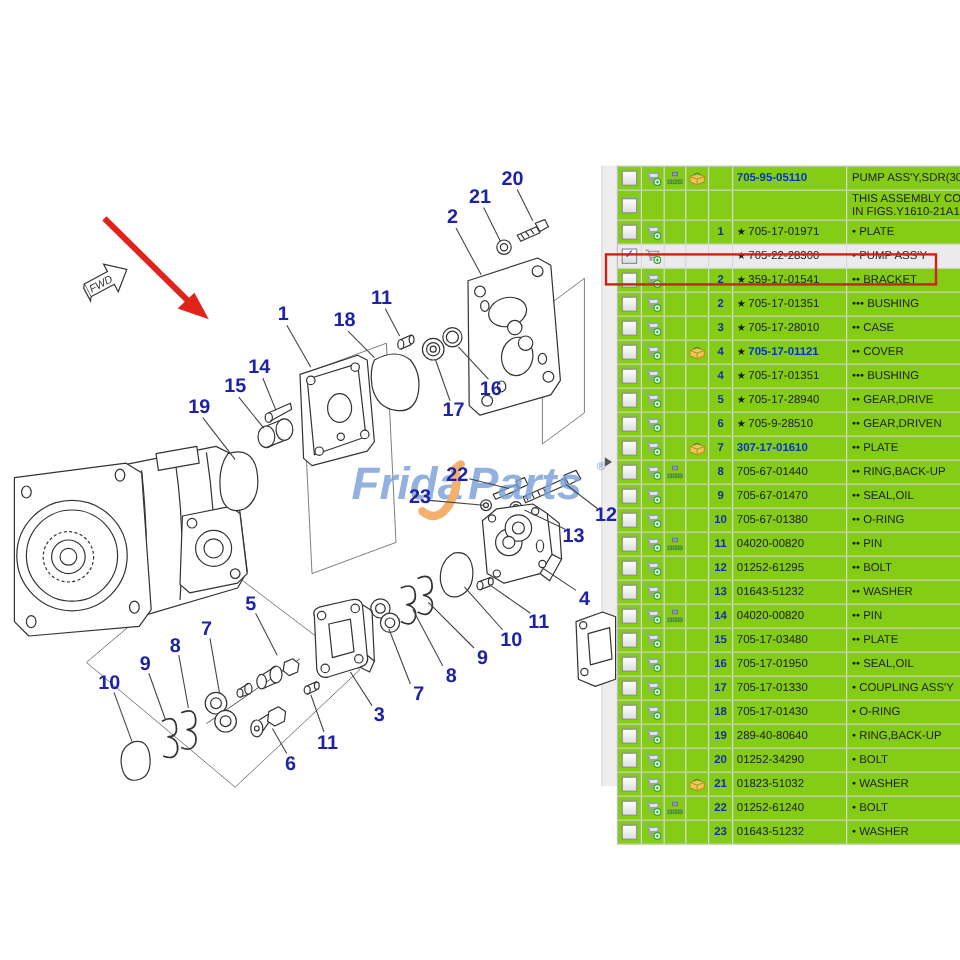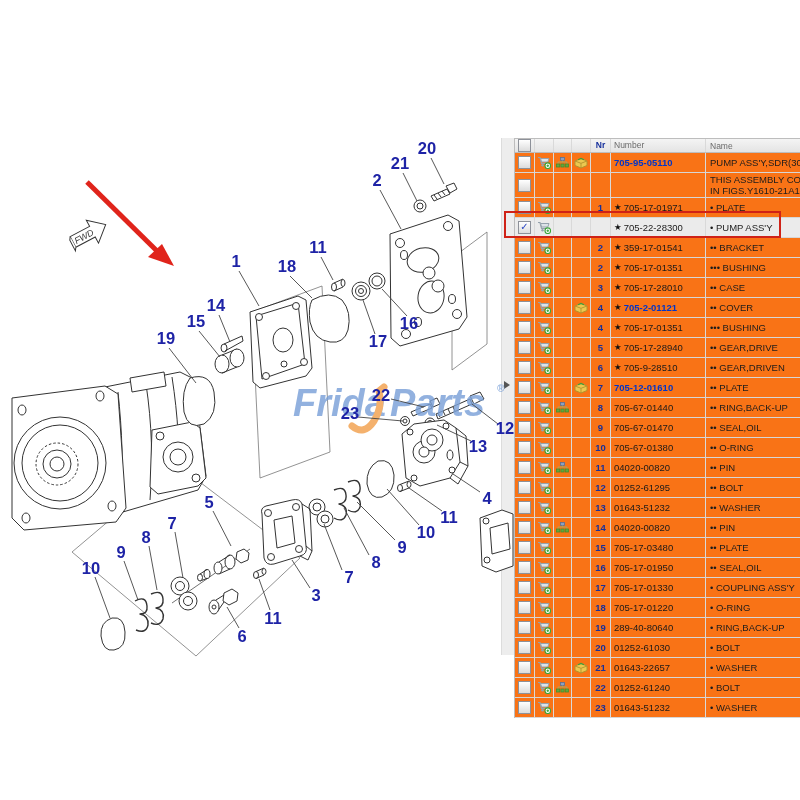--- a/index.html
+++ b/index.html
@@ -8,21 +8,21 @@
   
   #diagram{position:absolute;left:0;top:0;z-index:2;}
   
   .splitter{position:absolute;left:501px;top:138px;width:13px;height:517px;background:#ededed;
             border-left:1px solid #dcdcdc;z-index:1;}
   .splitter .handle{position:absolute;left:2px;top:243px;width:0;height:0;
             border-top:4px solid transparent;border-bottom:4px solid transparent;border-left:6px solid #555;}
   
   .table-panel{position:absolute;left:514px;top:138px;width:286px;z-index:3;background:#fff;
                border-top:1px solid #bdbdbd;border-left:1px solid #bdbdbd;font-size:9.5px;color:#1c1c1c;}
-  .tr{display:flex;height:19px;line-height:19px;border-bottom:1px solid #d6d6d6;background:#f97316;}
+  .tr{display:flex;height:19px;line-height:19px;border-bottom:1px solid #d6d6d6;background:#84cc16;}
   .tr.head{height:13px;line-height:15px;background:linear-gradient(#f4f4f4,#e4e4e4);
            color:#6a6a6a;font-size:8.5px;overflow:hidden;border-bottom:1px solid #bdbdbd;}
   .tr.note-row{height:24px;line-height:11px;}
   .tr.selected{background:#ebebeb;}
   .td{flex:0 0 auto;border-right:1px solid #d9d9d9;overflow:hidden;white-space:nowrap;
       display:flex;align-items:center;}
   .c-check{width:19px;justify-content:center;}
   .c-cart{width:18px;justify-content:center;}
   .c-tree{width:17px;justify-content:center;}
   .c-folder{width:18px;justify-content:center;}
@@ -312,31 +312,20 @@
         <line x1="270" y1="610" x2="259" y2="579" stroke="#444" stroke-width="0.9"></line>
         <text x="273" y="624" text-anchor="middle" font-size="16.5" font-weight="bold" fill="#1e23a6">11</text>
       </g>
   </svg>
 
   <div class="splitter">
     <div class="handle"></div>
   </div>
 
   <div class="table-panel">
-    <div class="tr head">
-      <div class="td c-check">
-          <span class="cb"></span>
-        </div>
-      <div class="td c-cart"></div>
-      <div class="td c-tree"></div>
-      <div class="td c-folder"></div>
-      <div class="td c-nr">Nr</div>
-      <div class="td c-num">Number</div>
-      <div class="td c-name">Name</div>
-    </div>
     <div id="tbody">
         <div class="tr">
     <div class="td c-check">
             <span class="cb"></span>
           </div>
     <div class="td c-cart">
       <span class="ic ic-cart">
         <svg width="14" height="13" viewBox="0 0 14 13">
           <path d="M1,1.5 H3 L4.5,7.5 H10.5" stroke="#95a2ad" fill="none" stroke-width="1.2"></path>
           <path d="M3.5,2.5 H12 L10.8,6 H4.6 Z" fill="#dde3e8" stroke="#95a2ad" stroke-width="1"></path>
@@ -665,21 +654,21 @@
         <svg width="14" height="12" viewBox="0 0 14 12">
           <path d="M1,4 L7,1.5 L13,4 L13,8.5 L7,11 L1,8.5 Z" fill="#ecc84f" stroke="#b3922e" stroke-width="1"></path>
           <path d="M1,4 L7,6.3 L13,4 M7,6.3 V11" stroke="#b3922e" fill="none" stroke-width="0.9"></path>
           <path d="M4,2.7 L7,1.5 L10,2.7" stroke="#3f9e3f" fill="none" stroke-width="1.2"></path>
         </svg>
       </span>
     </div>
     <div class="td c-nr">4</div>
     <div class="td c-num">
             <span class="star" style="display: inline;">★</span>
-            <span class="num link">705-2-01121</span>
+            <span class="num link">705-17-01121</span>
           </div>
     <div class="td c-name">•• COVER</div>
   </div>
         <div class="tr">
     <div class="td c-check">
             <span class="cb"></span>
           </div>
     <div class="td c-cart">
       <span class="ic ic-cart">
         <svg width="14" height="13" viewBox="0 0 14 13">
@@ -836,21 +825,21 @@
       <span class="ic ic-folder">
         <svg width="14" height="12" viewBox="0 0 14 12">
           <path d="M1,4 L7,1.5 L13,4 L13,8.5 L7,11 L1,8.5 Z" fill="#ecc84f" stroke="#b3922e" stroke-width="1"></path>
           <path d="M1,4 L7,6.3 L13,4 M7,6.3 V11" stroke="#b3922e" fill="none" stroke-width="0.9"></path>
           <path d="M4,2.7 L7,1.5 L10,2.7" stroke="#3f9e3f" fill="none" stroke-width="1.2"></path>
         </svg>
       </span>
     </div>
     <div class="td c-nr">7</div>
     <div class="td c-num">
-            <span class="num link">705-12-01610</span>
+            <span class="num link">307-17-01610</span>
           </div>
     <div class="td c-name">•• PLATE</div>
   </div>
         <div class="tr">
     <div class="td c-check">
             <span class="cb"></span>
           </div>
     <div class="td c-cart">
       <span class="ic ic-cart">
         <svg width="14" height="13" viewBox="0 0 14 13">
@@ -1298,21 +1287,21 @@
       <span class="ic ic-folder" style="visibility: hidden;">
         <svg width="14" height="12" viewBox="0 0 14 12">
           <path d="M1,4 L7,1.5 L13,4 L13,8.5 L7,11 L1,8.5 Z" fill="#ecc84f" stroke="#b3922e" stroke-width="1"></path>
           <path d="M1,4 L7,6.3 L13,4 M7,6.3 V11" stroke="#b3922e" fill="none" stroke-width="0.9"></path>
           <path d="M4,2.7 L7,1.5 L10,2.7" stroke="#3f9e3f" fill="none" stroke-width="1.2"></path>
         </svg>
       </span>
     </div>
     <div class="td c-nr">18</div>
     <div class="td c-num">
-            <span class="num">705-17-01220</span>
+            <span class="num">705-17-01430</span>
           </div>
     <div class="td c-name">• O-RING</div>
   </div>
         <div class="tr">
     <div class="td c-check">
             <span class="cb"></span>
           </div>
     <div class="td c-cart">
       <span class="ic ic-cart">
         <svg width="14" height="13" viewBox="0 0 14 13">
@@ -1382,21 +1371,21 @@
       <span class="ic ic-folder" style="visibility: hidden;">
         <svg width="14" height="12" viewBox="0 0 14 12">
           <path d="M1,4 L7,1.5 L13,4 L13,8.5 L7,11 L1,8.5 Z" fill="#ecc84f" stroke="#b3922e" stroke-width="1"></path>
           <path d="M1,4 L7,6.3 L13,4 M7,6.3 V11" stroke="#b3922e" fill="none" stroke-width="0.9"></path>
           <path d="M4,2.7 L7,1.5 L10,2.7" stroke="#3f9e3f" fill="none" stroke-width="1.2"></path>
         </svg>
       </span>
     </div>
     <div class="td c-nr">20</div>
     <div class="td c-num">
-            <span class="num">01252-61030</span>
+            <span class="num">01252-34290</span>
           </div>
     <div class="td c-name">• BOLT</div>
   </div>
         <div class="tr">
     <div class="td c-check">
             <span class="cb"></span>
           </div>
     <div class="td c-cart">
       <span class="ic ic-cart">
         <svg width="14" height="13" viewBox="0 0 14 13">
@@ -1424,21 +1413,21 @@
       <span class="ic ic-folder">
         <svg width="14" height="12" viewBox="0 0 14 12">
           <path d="M1,4 L7,1.5 L13,4 L13,8.5 L7,11 L1,8.5 Z" fill="#ecc84f" stroke="#b3922e" stroke-width="1"></path>
           <path d="M1,4 L7,6.3 L13,4 M7,6.3 V11" stroke="#b3922e" fill="none" stroke-width="0.9"></path>
           <path d="M4,2.7 L7,1.5 L10,2.7" stroke="#3f9e3f" fill="none" stroke-width="1.2"></path>
         </svg>
       </span>
     </div>
     <div class="td c-nr">21</div>
     <div class="td c-num">
-            <span class="num">01643-22657</span>
+            <span class="num">01823-51032</span>
           </div>
     <div class="td c-name">• WASHER</div>
   </div>
         <div class="tr">
     <div class="td c-check">
             <span class="cb"></span>
           </div>
     <div class="td c-cart">
       <span class="ic ic-cart">
         <svg width="14" height="13" viewBox="0 0 14 13">

